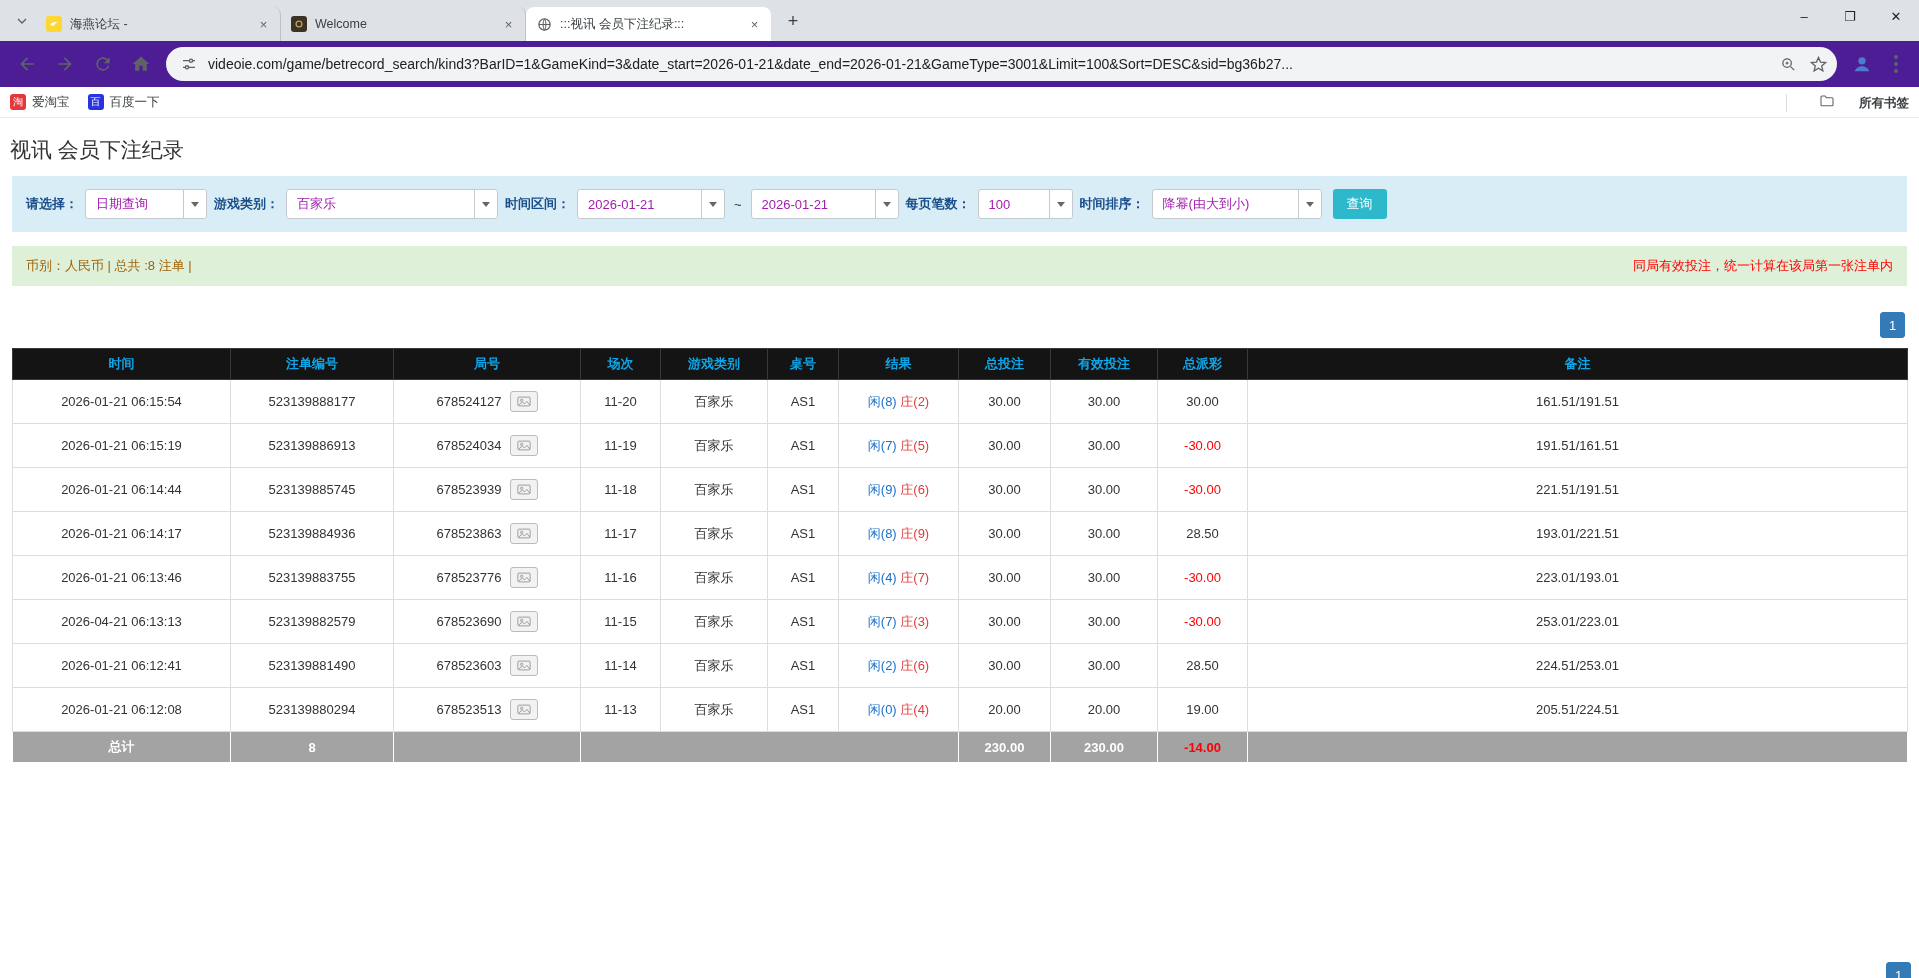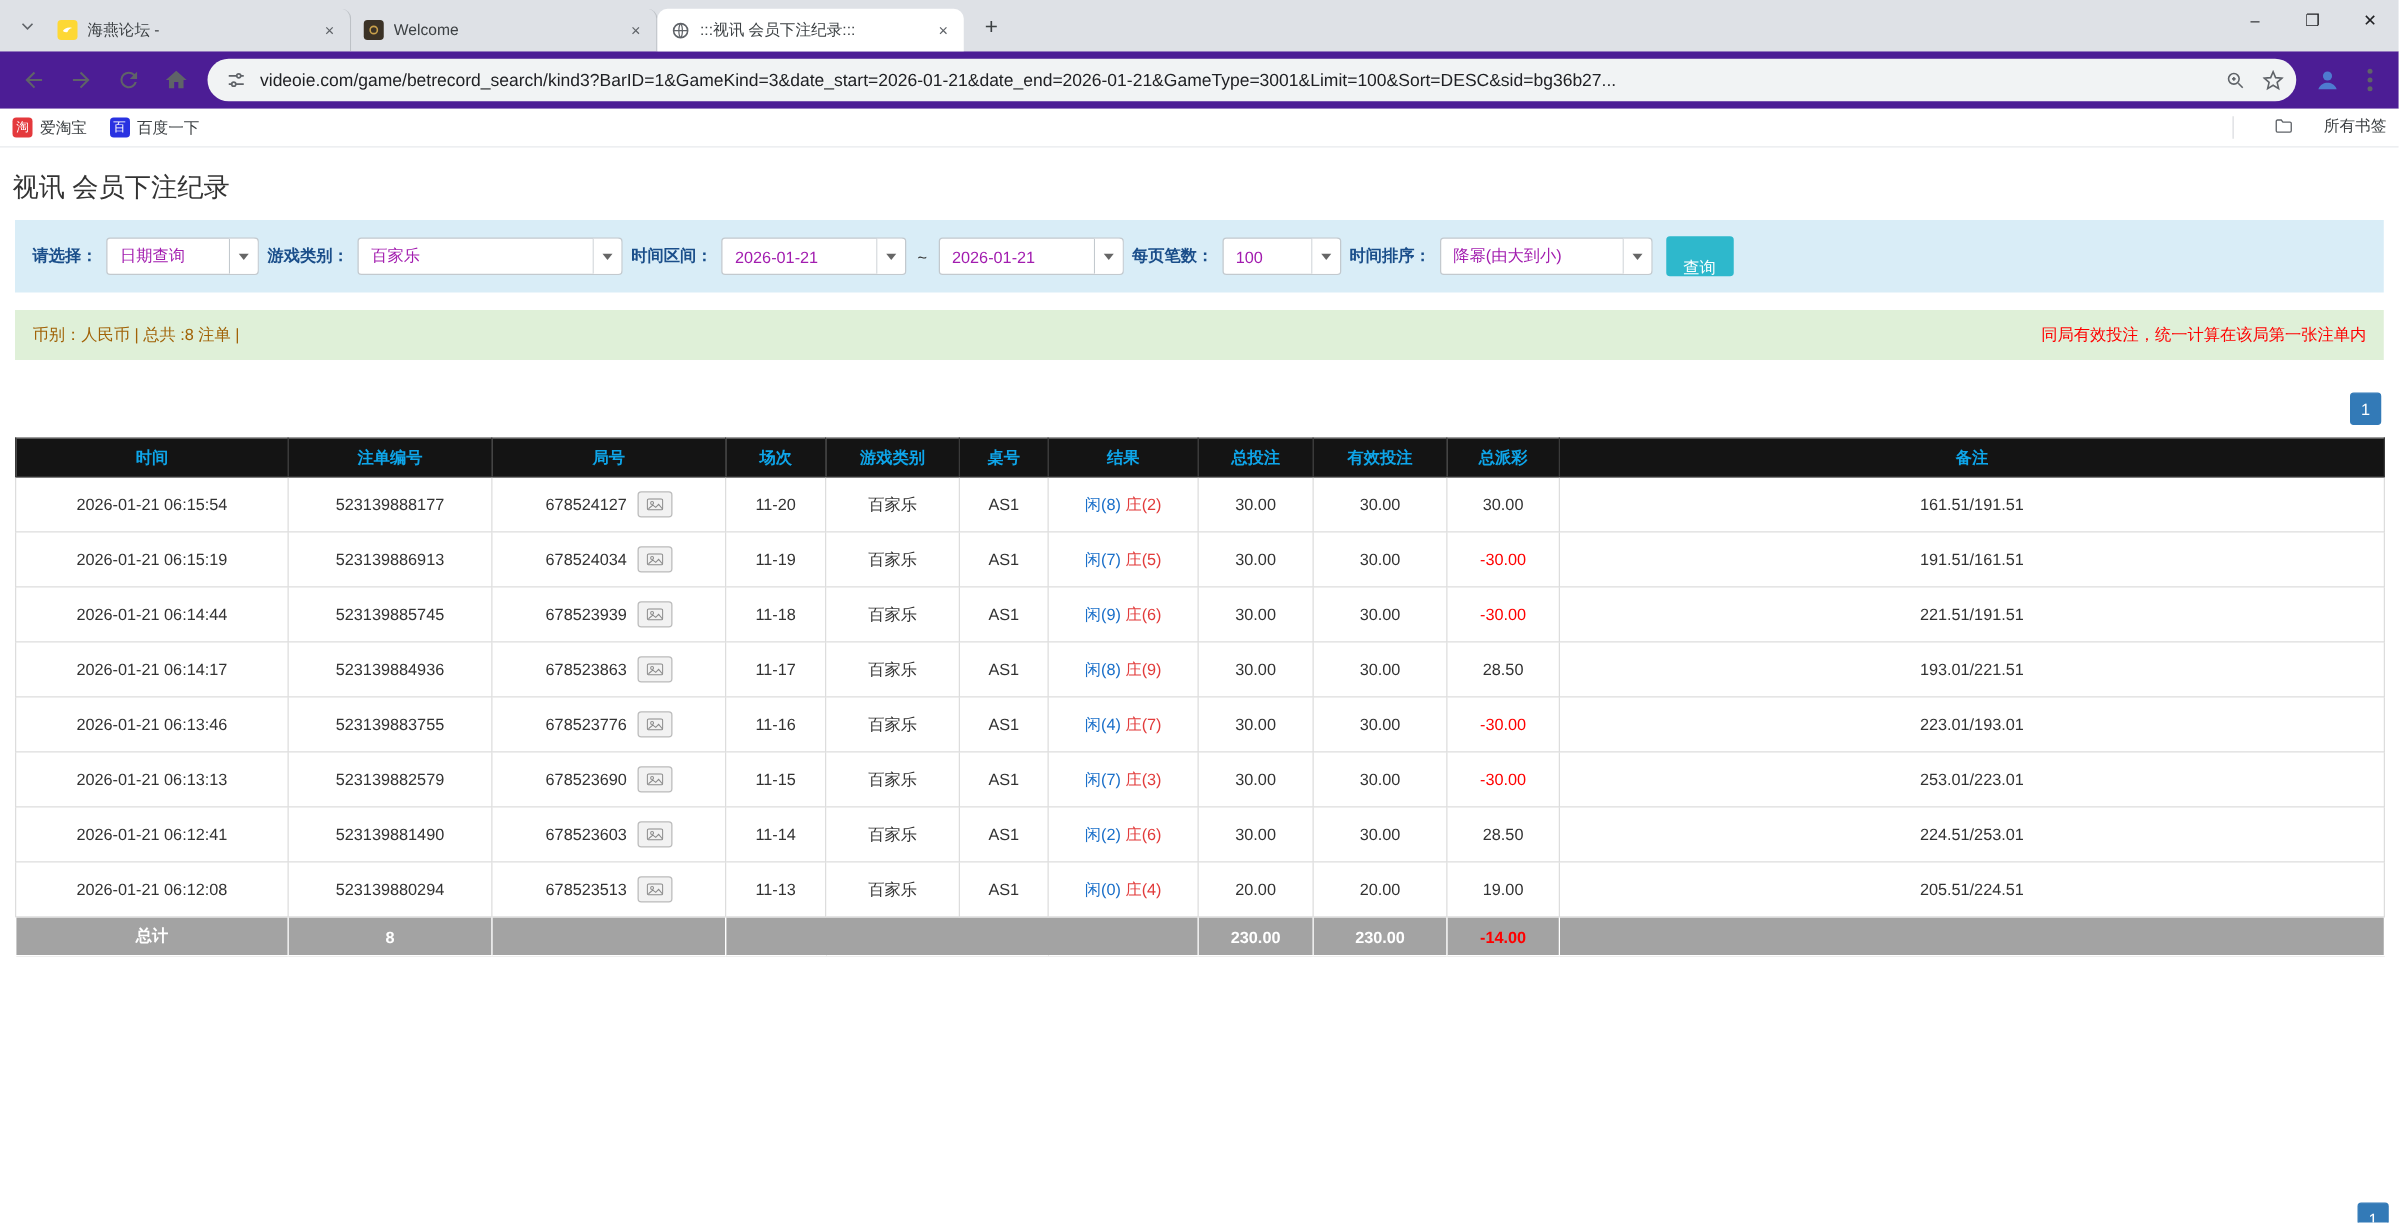--- a/index.html
+++ b/index.html
@@ -32,36 +32,36 @@
   .addr-icon svg { width:17px; height:17px; fill:none; stroke:#5f6368; stroke-width:1.8; }
   .profile-icon { width:30px; height:30px; border-radius:50%; display:flex; align-items:center; justify-content:center; margin:0 4px; cursor:pointer; }
   .menu-dots { width:30px; height:30px; display:flex; flex-direction:column; align-items:center; justify-content:center; gap:3px; cursor:pointer; }
   .menu-dots i { width:4px; height:4px; border-radius:50%; background:#5f6368; }
 
   .bookmarks-bar { height:31px; background:#fff; border-bottom:1px solid #e8eaed; display:flex; align-items:center; padding:0 10px; font-size:12.5px; color:#3c4043; }
   .bookmark { display:flex; align-items:center; margin-right:18px; cursor:pointer; }
   .bookmark .bm-ico { width:16px; height:16px; border-radius:3px; margin-right:6px; display:flex; align-items:center; justify-content:center; color:#fff; font-size:10px; }
   .bm-red { background:#e4393c; }
   .bm-blue { background:#2932e1; border-radius:50%; font-size:9px; }
-  .bookmarks-right { margin-left:auto; display:flex; align-items:flex-start; gap:24px; cursor:pointer; }
+  .bookmarks-right { margin-left:auto; display:flex; align-items:flex-end; gap:24px; cursor:pointer;font-weight:bold; }
   .bookmarks-right .vert-sep { width:1px; height:18px; background:#dadce0; margin-right:8px; }
   .folder-ico svg { width:16px; height:16px; fill:none; stroke:#5f6368; stroke-width:1.6; }
 
   
   .page { background:#fff; }
   .page-title { font-size:21px; font-weight:400; color:#333; margin:18px 0 12px 10px; }
 
   .filter-bar { margin:0 12px; background:#d9edf7; padding:13px 14px; display:flex; align-items:center; gap:7px; font-size:13px; }
   .f-label { color:#1a4e8a; font-weight:bold; white-space:nowrap; }
   .sel { display:inline-flex; align-items:stretch; background:#fff; border:1px solid #c3c9ce; border-radius:3px; height:30px; cursor:pointer; }
   .sel-text { display:flex; align-items:center; padding:0 10px; color:#a21caf; font-size:13px; flex:1; white-space:nowrap; overflow:hidden; }
   .sel-btn { width:23px; border-left:1px solid #c3c9ce; display:flex; align-items:center; justify-content:center; background:#fff; border-radius:0 3px 3px 0; }
   .caret { width:0; height:0; border-left:4px solid transparent; border-right:4px solid transparent; border-top:5px solid #666; }
   .tilde { color:#333; padding:0 2px; }
-  .btn-query { background:#2eb8cc; color:#fff; border:none; height:20px; padding:16px 14px; font-size:13px; border-radius:3px; cursor:pointer; margin-left:4px; }
+  .btn-query { background:#2eb8cc; color:#fff; border:none; height:30px; padding:4px 14px; font-size:13px; border-radius:3px; cursor:pointer; margin-left:4px; }
 
   .summary-bar { margin:14px 12px 0 12px; background:#dff0d8; padding:11px 14px; display:flex; align-items:center; justify-content:space-between; font-size:13px; }
   .summary-left { color:#a16207; }
   .summary-right { color:#f00; }
 
   .pagination-top { display:flex; justify-content:flex-end; margin:26px 14px 10px 0; }
   .page-num { min-width:25px; height:26px; background:#337ab7; color:#fff; font-size:13px; display:flex; align-items:center; justify-content:center; border:1px solid #337ab7; border-radius:3px; cursor:pointer; }
 
   table.bet-table { width:1895px; margin:0 12px; border-collapse:collapse; font-size:13px; table-layout:fixed; }
   .bet-table th { background:#141414; color:#0ea5e9; font-weight:bold; padding:6px 4px; border:1px solid #3a3a3a; text-align:center; height:27px; }
@@ -437,21 +437,21 @@
       <span> </span>
       <span class="res-banker">庄(7)</span>
     </td>
     <td class="bet-link">30.00</td>
     <td>30.00</td>
     <td class="neg">-30.00</td>
     <td>223.01/193.01</td>
   </tr>
 
   <tr>
-    <td>2026-01-21 06:13:13</td>
+    <td>2026-04-21 06:13:13</td>
     <td>523139882579</td>
     <td>
       <span class="round-cell">
         <span>678523690</span>
         <span class="cam-btn">
           <svg viewBox="0 0 24 18">
                   <rect x="1.5" y="1.5" width="21" height="15" rx="2"></rect>
                   <circle cx="8" cy="7" r="2"></circle>
                   <path d="M3 15l6-5 4 3 4-4 5 6"></path>
                 </svg>

